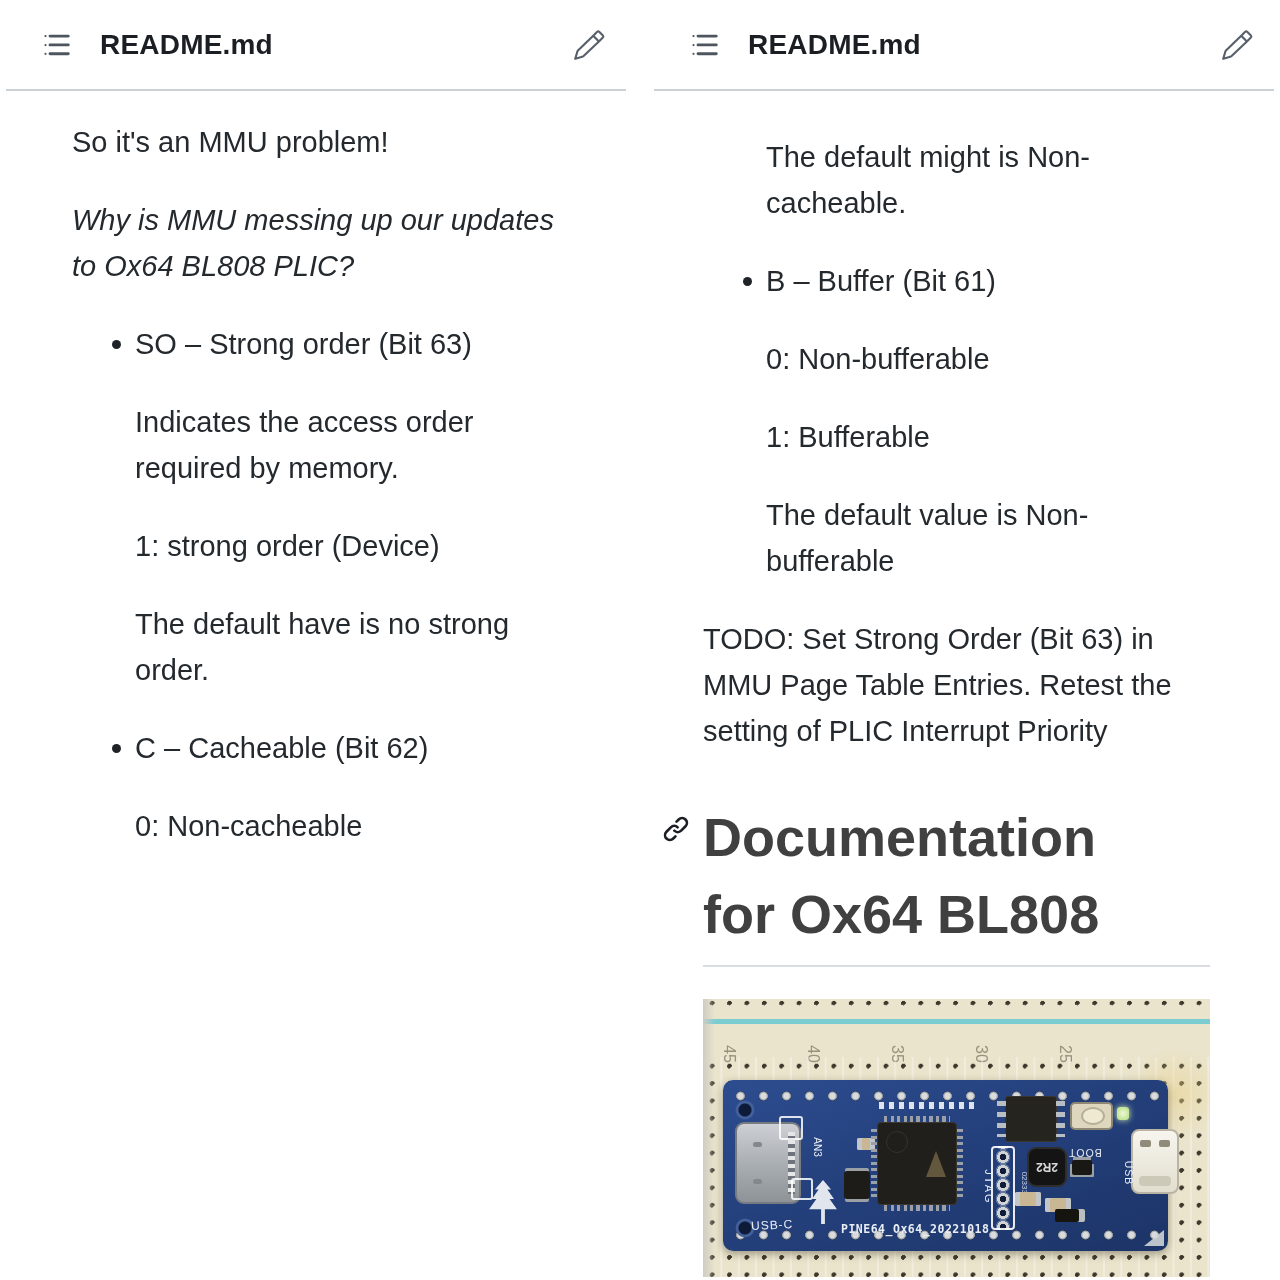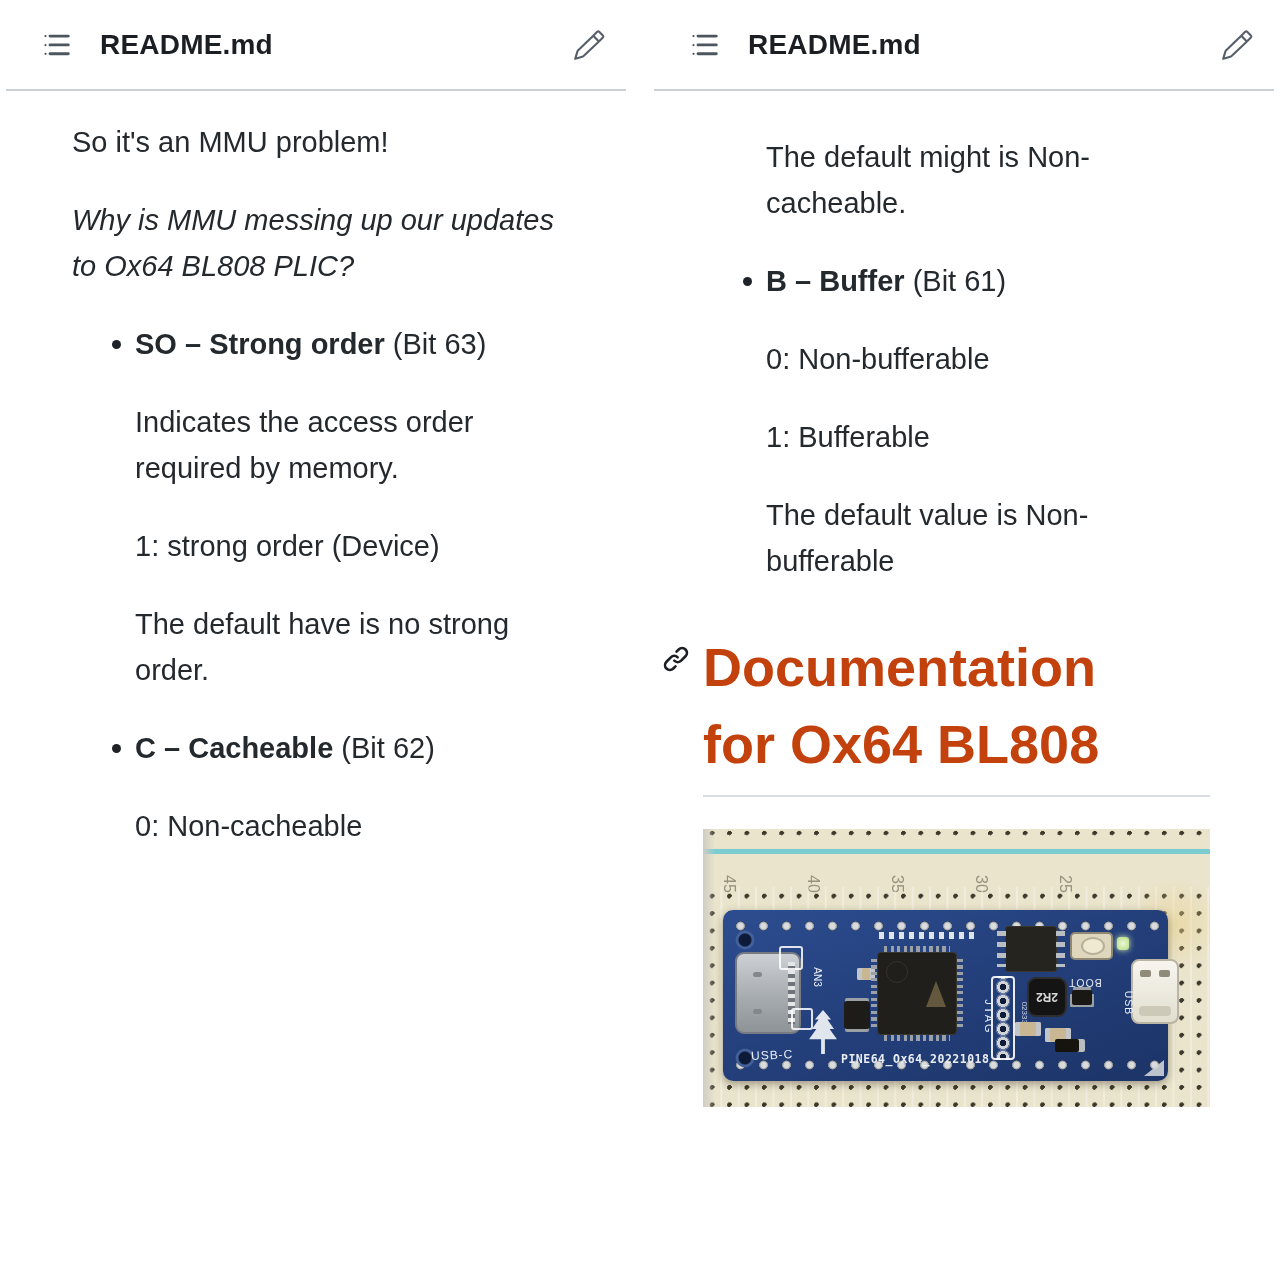--- a/index.html
+++ b/index.html
@@ -18,24 +18,24 @@
 
   
   .content { padding:28px 60px 0 72px; font-size:29px; line-height:46px; color:#24292e; }
   .panel.right .content { padding:43px 70px 0 55px; }
   .content p { margin:0 0 32px; }
   .content .em { font-style:italic; }
   a.mdlink { color:#0969da; text-decoration:underline; text-underline-offset:5px; white-space:nowrap; }
   .li { position:relative; padding-left:63px; margin-bottom:32px; }
   .li.bulleted::before { content:""; position:absolute; left:40px; top:19px; width:9px; height:9px; border-radius:50%; background:#1f2328; }
   .li p:last-child { margin-bottom:0; }
-  .term b { font-weight:bold; }
+  .term b { font-weight:normal; }
 
   h1.mdh1 { position:relative; margin:45px 0 32px; padding-bottom:12px; border-bottom:2px solid #d9dde1;
-            font-size:54px; line-height:77px; font-weight:bold; color:#c2410c; }
+            font-size:54px; line-height:77px; font-weight:bold; color:#404040; }
   h1.mdh1 .h-inner { display:block; max-width:445px; }
   .anchor { position:absolute; left:-41px; top:16px; width:28px; height:28px; }
 
   
   figure.photo { position:relative; width:507px; height:278px; overflow:hidden; background:#eae4cc; }
   .bb-dots-top { position:absolute; left:0; top:0; width:100%; height:14px;
      background-image:radial-gradient(circle 3px at 9px 4px, #3c382b 75%, transparent 78%);
      background-size:17.4px 17.4px; }
   .bb-rail { position:absolute; left:0; top:20px; width:100%; height:5px; background:#7ccdd2; }
   .bb-grid { position:absolute; left:0; top:58px; width:100%; height:220px;
@@ -163,20 +163,21 @@
         <p>The default might is Non-cacheable.</p>
       </div>
 
       <div class="li bulleted">
         <p class="term"><b>B – Buffer</b><span> (Bit 61)</span></p>
         <p>0: Non-bufferable</p>
         <p>1: Bufferable</p>
         <p>The default value is Non-bufferable</p>
       </div>
 
+      <p>TODO: Set Strong Order (Bit 63) in MMU Page Table Entries. Retest the setting of PLIC Interrupt Priority</p>
 
       <h1 class="mdh1">
         <svg class="anchor" viewBox="0 0 16 16" fill="#1b1f24">
           <path d="m7.775 3.275 1.25-1.25a3.5 3.5 0 1 1 4.95 4.95l-2.5 2.5a3.5 3.5 0 0 1-4.95 0 .751.751 0 0 1 .018-1.042.751.751 0 0 1 1.042-.018 1.998 1.998 0 0 0 2.83 0l2.5-2.5a2.002 2.002 0 0 0-2.83-2.83l-1.25 1.25a.751.751 0 0 1-1.042-.018.751.751 0 0 1-.018-1.042Zm-4.69 9.64a1.998 1.998 0 0 0 2.83 0l1.25-1.25a.751.751 0 0 1 1.042.018.751.751 0 0 1 .018 1.042l-1.25 1.25a3.5 3.5 0 1 1-4.95-4.95l2.5-2.5a3.5 3.5 0 0 1 4.95 0 .751.751 0 0 1-.018 1.042.751.751 0 0 1-1.042.018 1.998 1.998 0 0 0-2.83 0l-2.5 2.5a1.998 1.998 0 0 0 0 2.83Z"></path>
         </svg>
         <span class="h-inner">Documentation for Ox64 BL808</span>
       </h1>
 
       <figure class="photo">
         <div class="bb-dots-top"></div>

